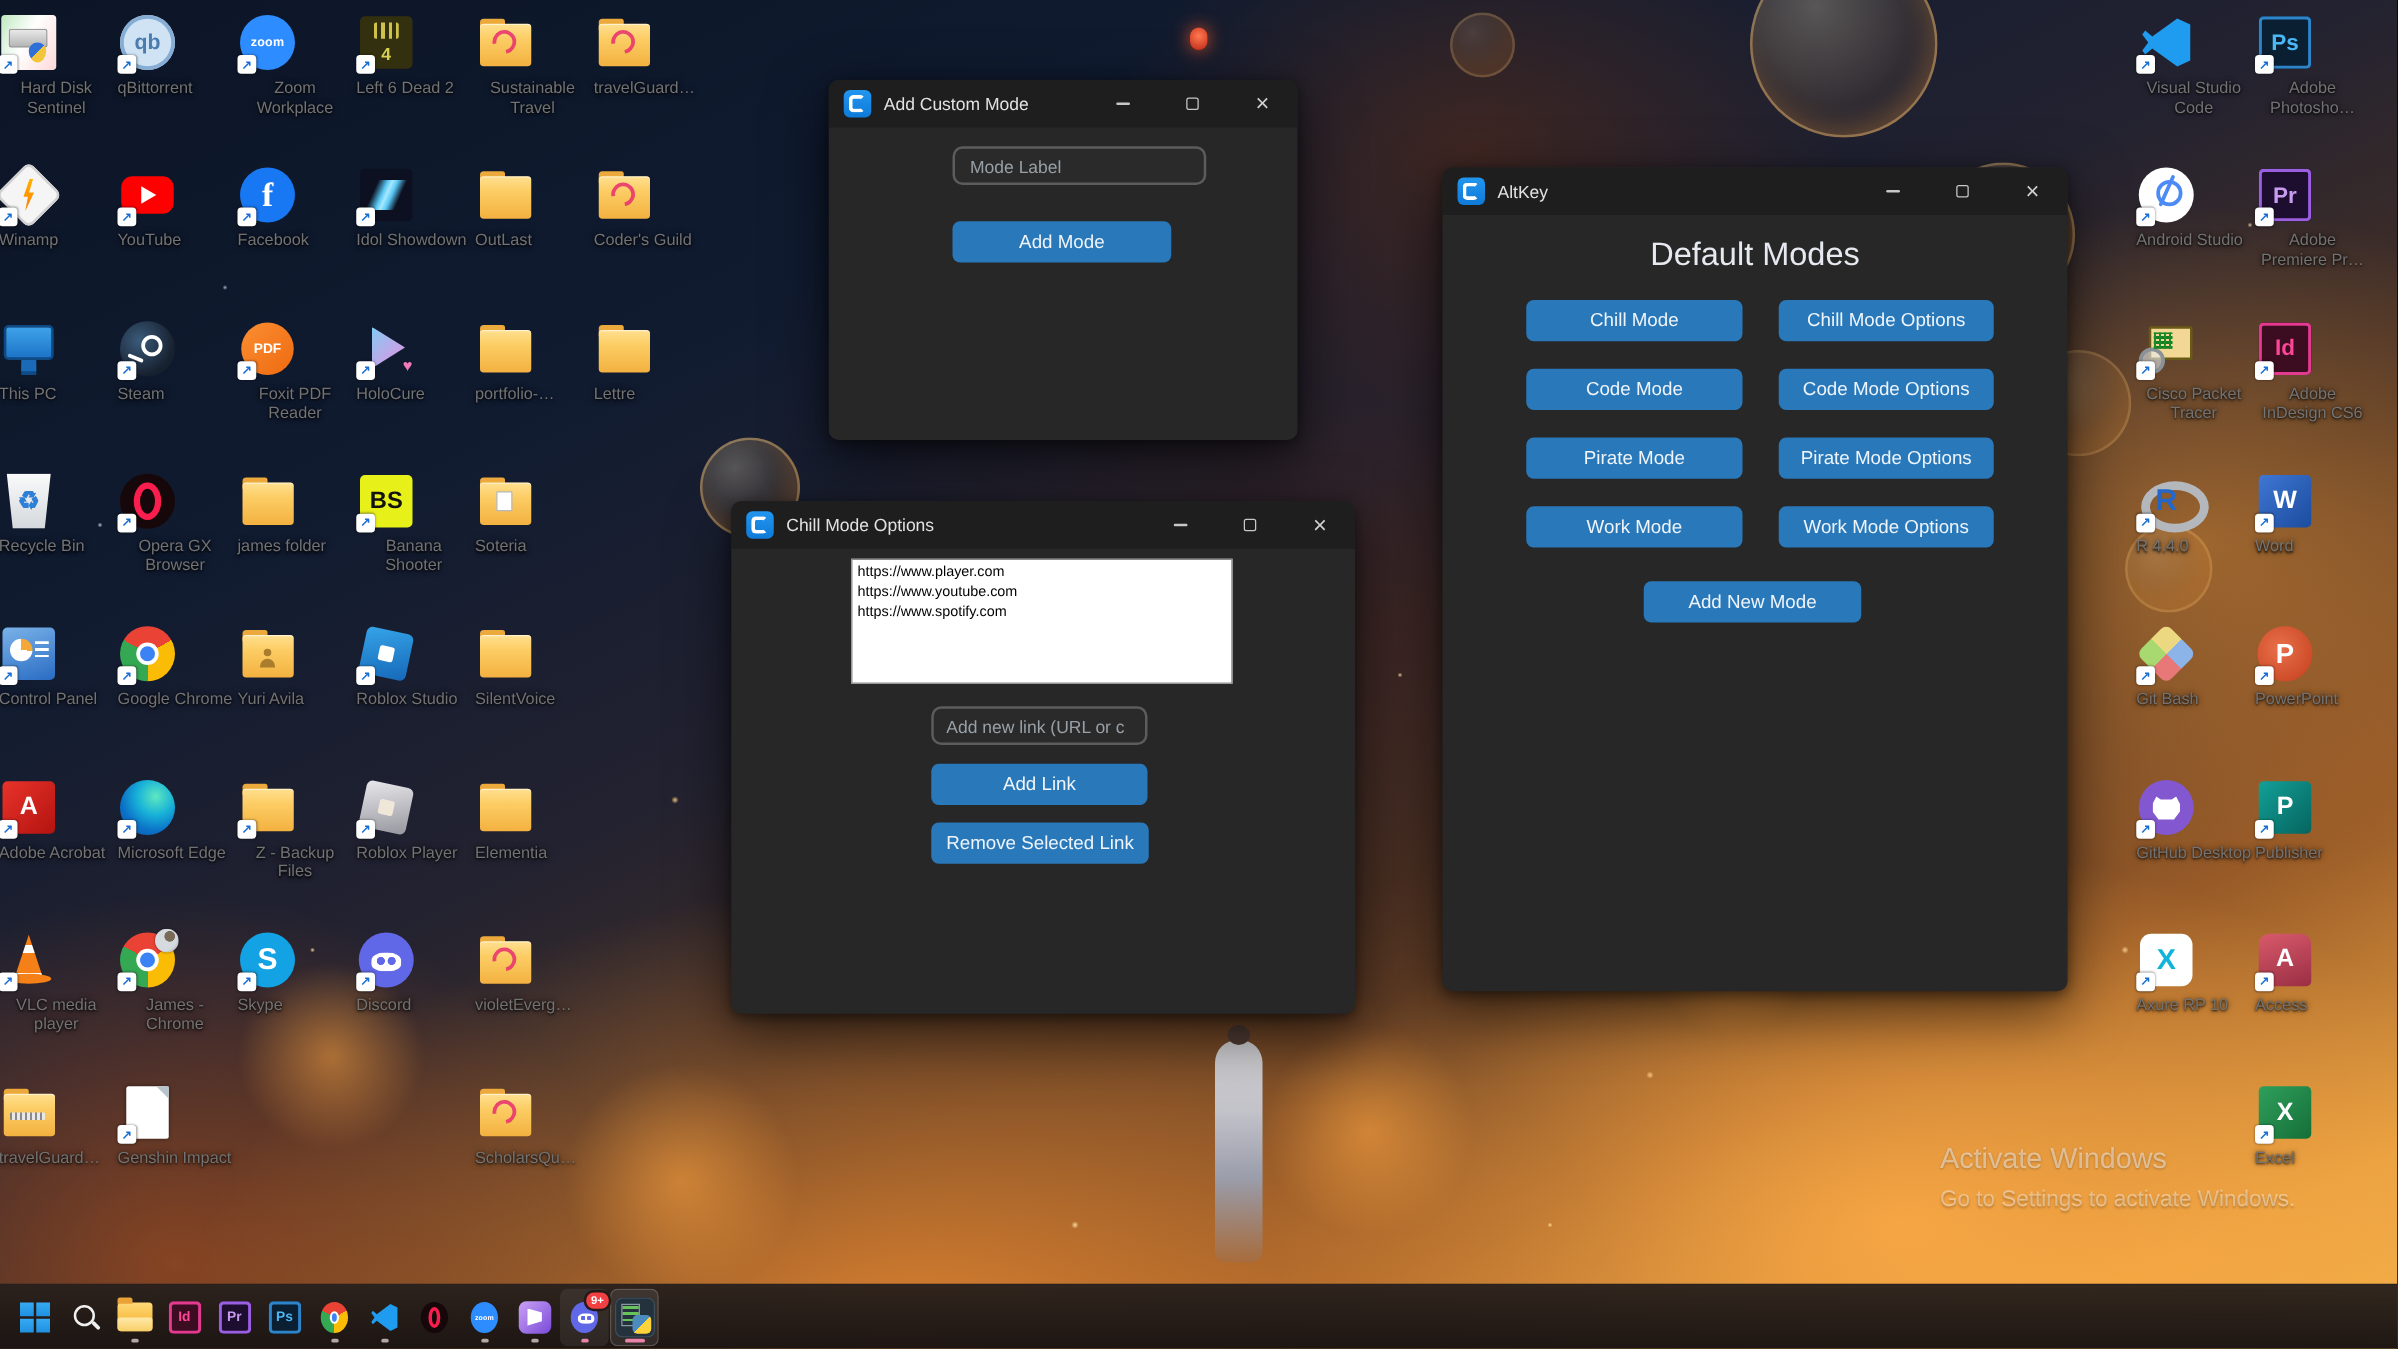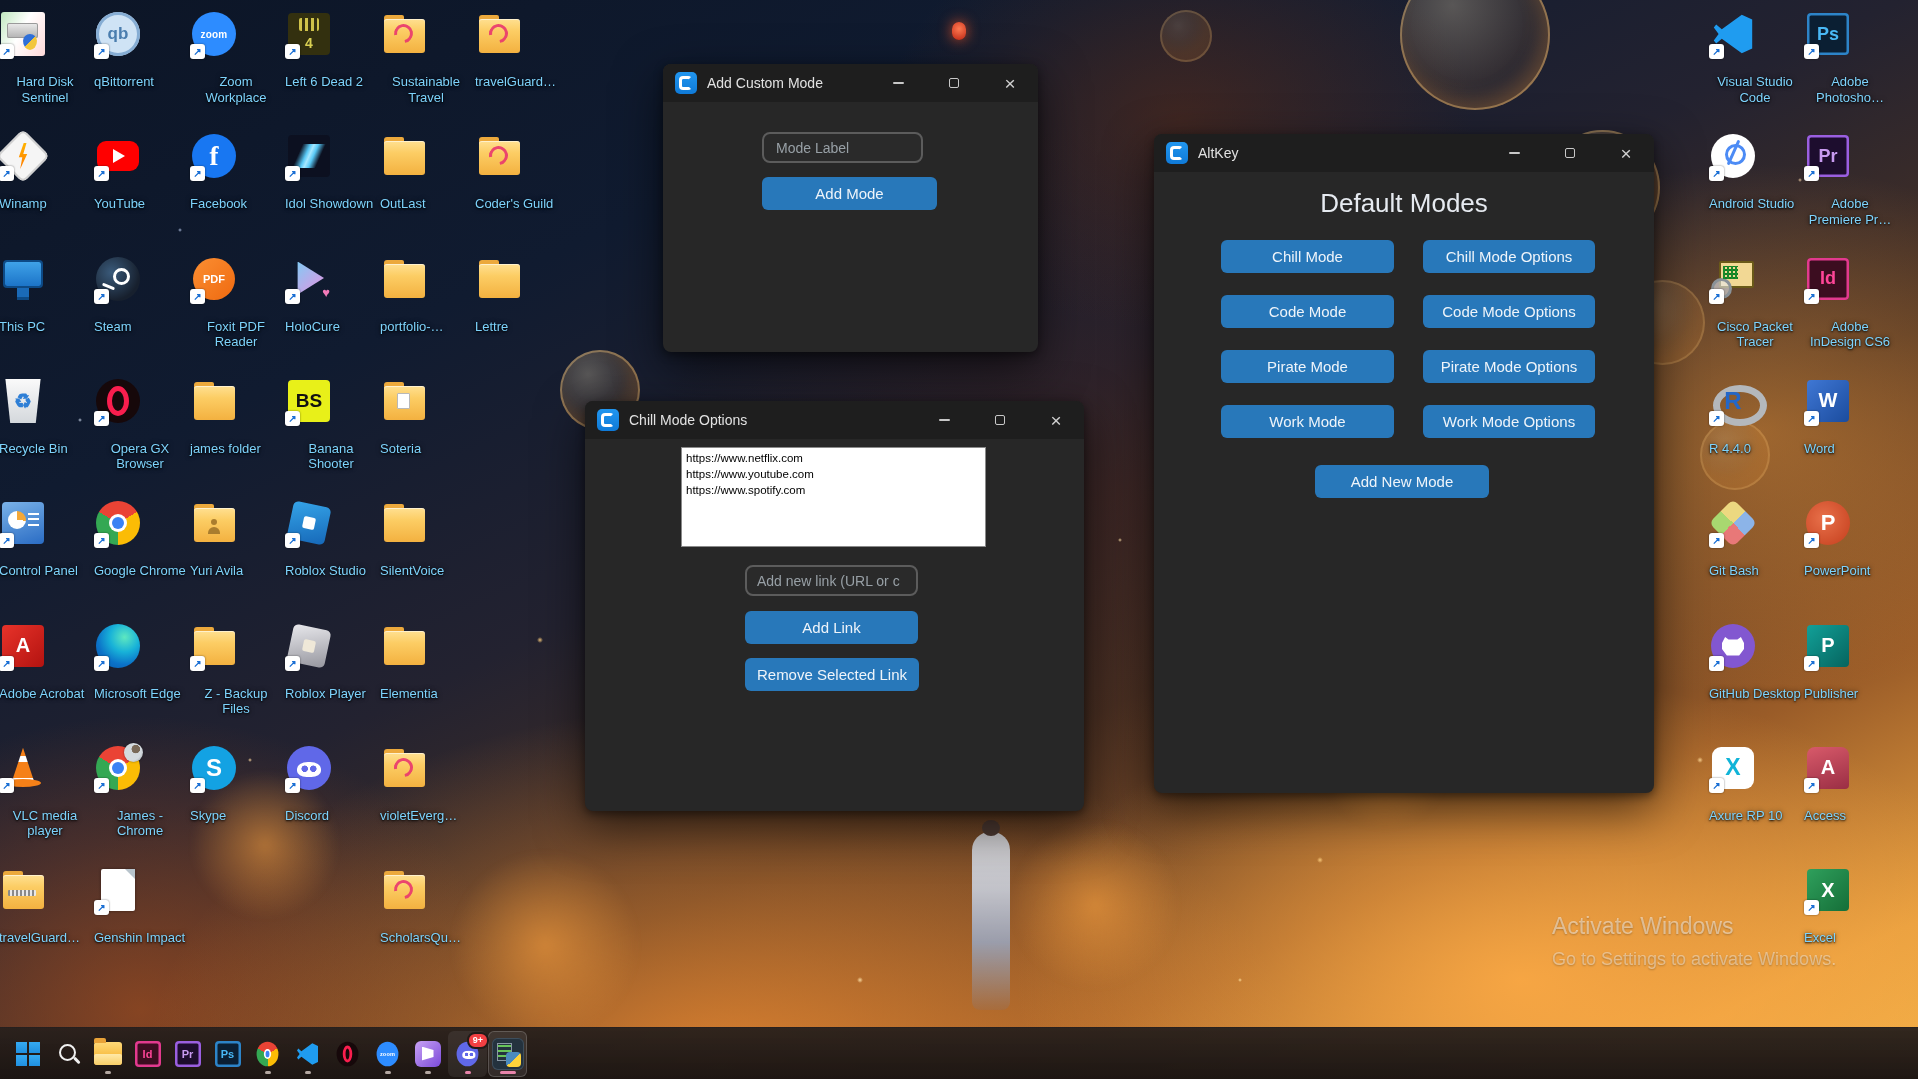--- a/index.html
+++ b/index.html
@@ -48,21 +48,21 @@
   .figure::before { content:""; position:absolute; left:10px; top:-12px; width:18px; height:16px;
     border-radius:50%; background:#4a3a36; }
 
   
   .desk-icon { position:absolute; width:92px; display:flex; flex-direction:column; align-items:flex-start; }
   .dico { position:relative; width:48px; height:48px; display:flex; align-items:center; justify-content:center; }
   .dico-inner { display:flex; align-items:center; justify-content:center; font-weight:700; position:relative; }
   .sc-arrow { position:absolute; left:0; bottom:-1px; width:15px; height:15px; background:#fff; border-radius:3px;
     color:#1a6fd4; font-size:10px; font-weight:700; display:flex; align-items:center; justify-content:center;
     box-shadow:0 0 2px rgba(0,0,0,.55); z-index:3; }
-  .di-label { margin-top:16px; font-size:13px; color:#7dd3fc; text-align:center; line-height:1.2;
+  .di-label { margin-top:4px; font-size:13px; color:#737373; text-align:center; line-height:1.2;
     text-shadow:0 1px 2px rgba(0,0,0,.95), 0 0 5px rgba(0,0,0,.65); max-width:94px; }
 
   
   .i-folder { width:46px; height:40px; position:relative; }
   .i-folder::before { content:""; position:absolute; left:3px; top:1px; width:20px; height:9px;
     background:#eca93c; border-radius:3px 2px 0 0; }
   .i-folder::after { content:""; position:absolute; inset:5px 2px 1px 3px; border-radius:3px;
     background:linear-gradient(180deg,#ffe091 0%,#fccd64 35%,#f3b140 100%);
     box-shadow:inset 0 1px 0 rgba(255,255,255,.55); }
   .dec-swirl { position:absolute; z-index:2; left:13px; top:10px; width:19px; height:19px;
@@ -748,42 +748,42 @@
             <span class="glyph-min"></span>
           </span>
         <span class="wc">
             <span class="glyph-max"></span>
           </span>
         <span class="wc">
             <span class="glyph-close">×</span>
           </span>
       </span>
     </div>
-    <input class="tinput" style="left: 99px; top: 68px; width: 161px; height: 31px; padding-left: 12px;" placeholder="Mode Label">
+    <input class="tinput" style="left: 99px; top: 53px; width: 203px; height: 31px; padding-left: 12px;" placeholder="Mode Label">
     <button class="btn" style="left:99px;top:113px;width:175px;height:33px">Add Mode</button>
   </div>
 
   <div class="window" style="left:585px;top:401px;width:499px;height:410px">
     <div class="titlebar">
       <span class="app-ico"></span>
       <span class="win-title">Chill Mode Options</span>
       <span class="win-controls">
         <span class="wc">
             <span class="glyph-min"></span>
           </span>
         <span class="wc">
             <span class="glyph-max"></span>
           </span>
         <span class="wc">
             <span class="glyph-close">×</span>
           </span>
       </span>
     </div>
     <div class="listbox" id="chill-list" style="left:96px;top:46px;width:305px;height:100px">
-        <div>https://www.netflix.com</div>
+        <div>https://www.player.com</div>
         <div>https://www.youtube.com</div>
         <div>https://www.spotify.com</div>
       </div>
     <input class="tinput" style="left: 160px; top: 164px; width: 173px; height: 31px;" placeholder="Add new link (URL or c">
     <button class="btn" style="left:160px;top:210px;width:173px;height:33px">Add Link</button>
     <button class="btn" style="left:160px;top:257px;width:174px;height:33px">Remove Selected Link</button>
   </div>
 
   <div class="window" style="left:1154px;top:134px;width:500px;height:659px">
     <div class="titlebar">

